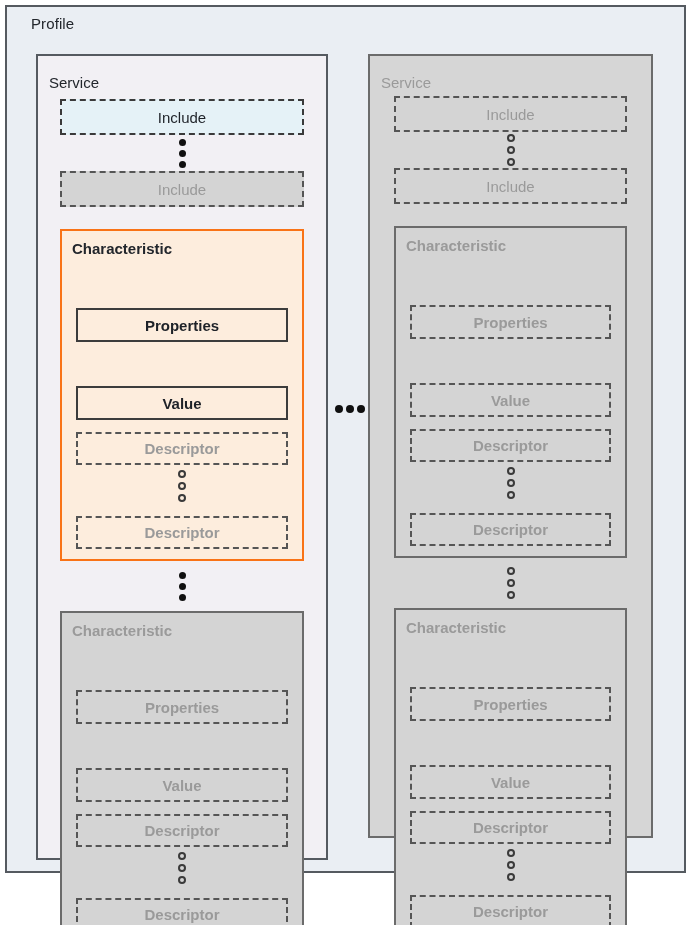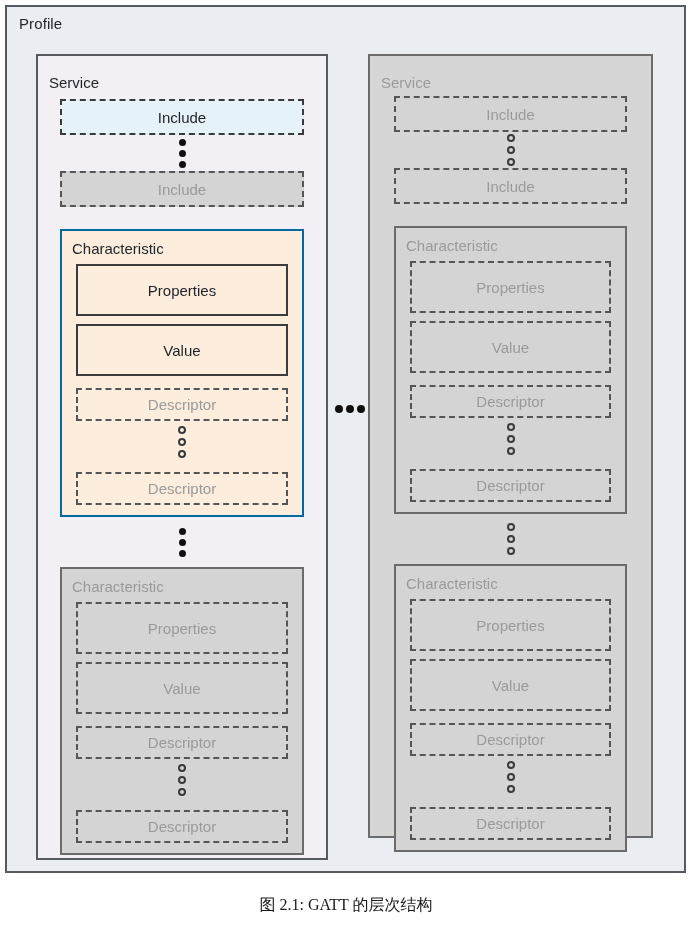--- a/index.html
+++ b/index.html
@@ -27,21 +27,21 @@
     top: 5px;
     width: 681px;
     height: 868px;
     box-sizing: border-box;
     background: #eaeef3;
     border: 2px solid #555a60;
   }
 
   .profile-label {
     position: absolute;
-    left: 12px;
+    left: 24px;
     top: 8px;
     font-size: 15px;
     color: #22262c;
     letter-spacing: 0.1px;
   }
 
   
   .service-col {
     position: absolute;
     top: 47px;
@@ -105,22 +105,23 @@
   .box-include.off {
     background: #d4d4d4;
     color: #9a9a9a;
     border-color: #555555;
   }
   .muted .box-include.off { background: #d4d4d4; }
 
   
   .char-box {
     box-sizing: border-box;
-    border: 2px solid #0369a1;
+    border: 2px solid #f97316;
     position: relative;
+    font-weight: bold;
   }
   .char-box.on {
     background: #fdeddd;
   }
   .char-box.off {
     background: #d4d4d4;
     border-color: #6b6b6b;
   }
   .char-title {
     font-size: 15px;
@@ -128,22 +129,23 @@
   }
   .char-box.on  .char-title { color: #22262c; }
   .char-box.off .char-title { color: #9a9a9a; }
 
   .char-inner {
     padding: 0 14px 10px 14px;
   }
 
   .box-prop,
   .box-value {
-    height: 52px;
+    height: 34px;
     margin-bottom: 8px;
+    margin-top: 44px;
   }
   .char-box.on .box-prop,
   .char-box.on .box-value {
     border: 2px solid #3c3c3c;
     background: #fdeddd;
     color: #1e2228;
   }
   .char-box.off .box-prop,
   .char-box.off .box-value {
     border: 2px dashed #555555;
@@ -338,15 +340,14 @@
             </div>
             <div class="box box-desc">Descriptor</div>
           </div>
         </div>
 
       </div>
     </div>
 
   </div>
 
-  <div class="caption">图 2.1: GATT 的层次结构</div>
 
 </div>
 
 </body></html>

